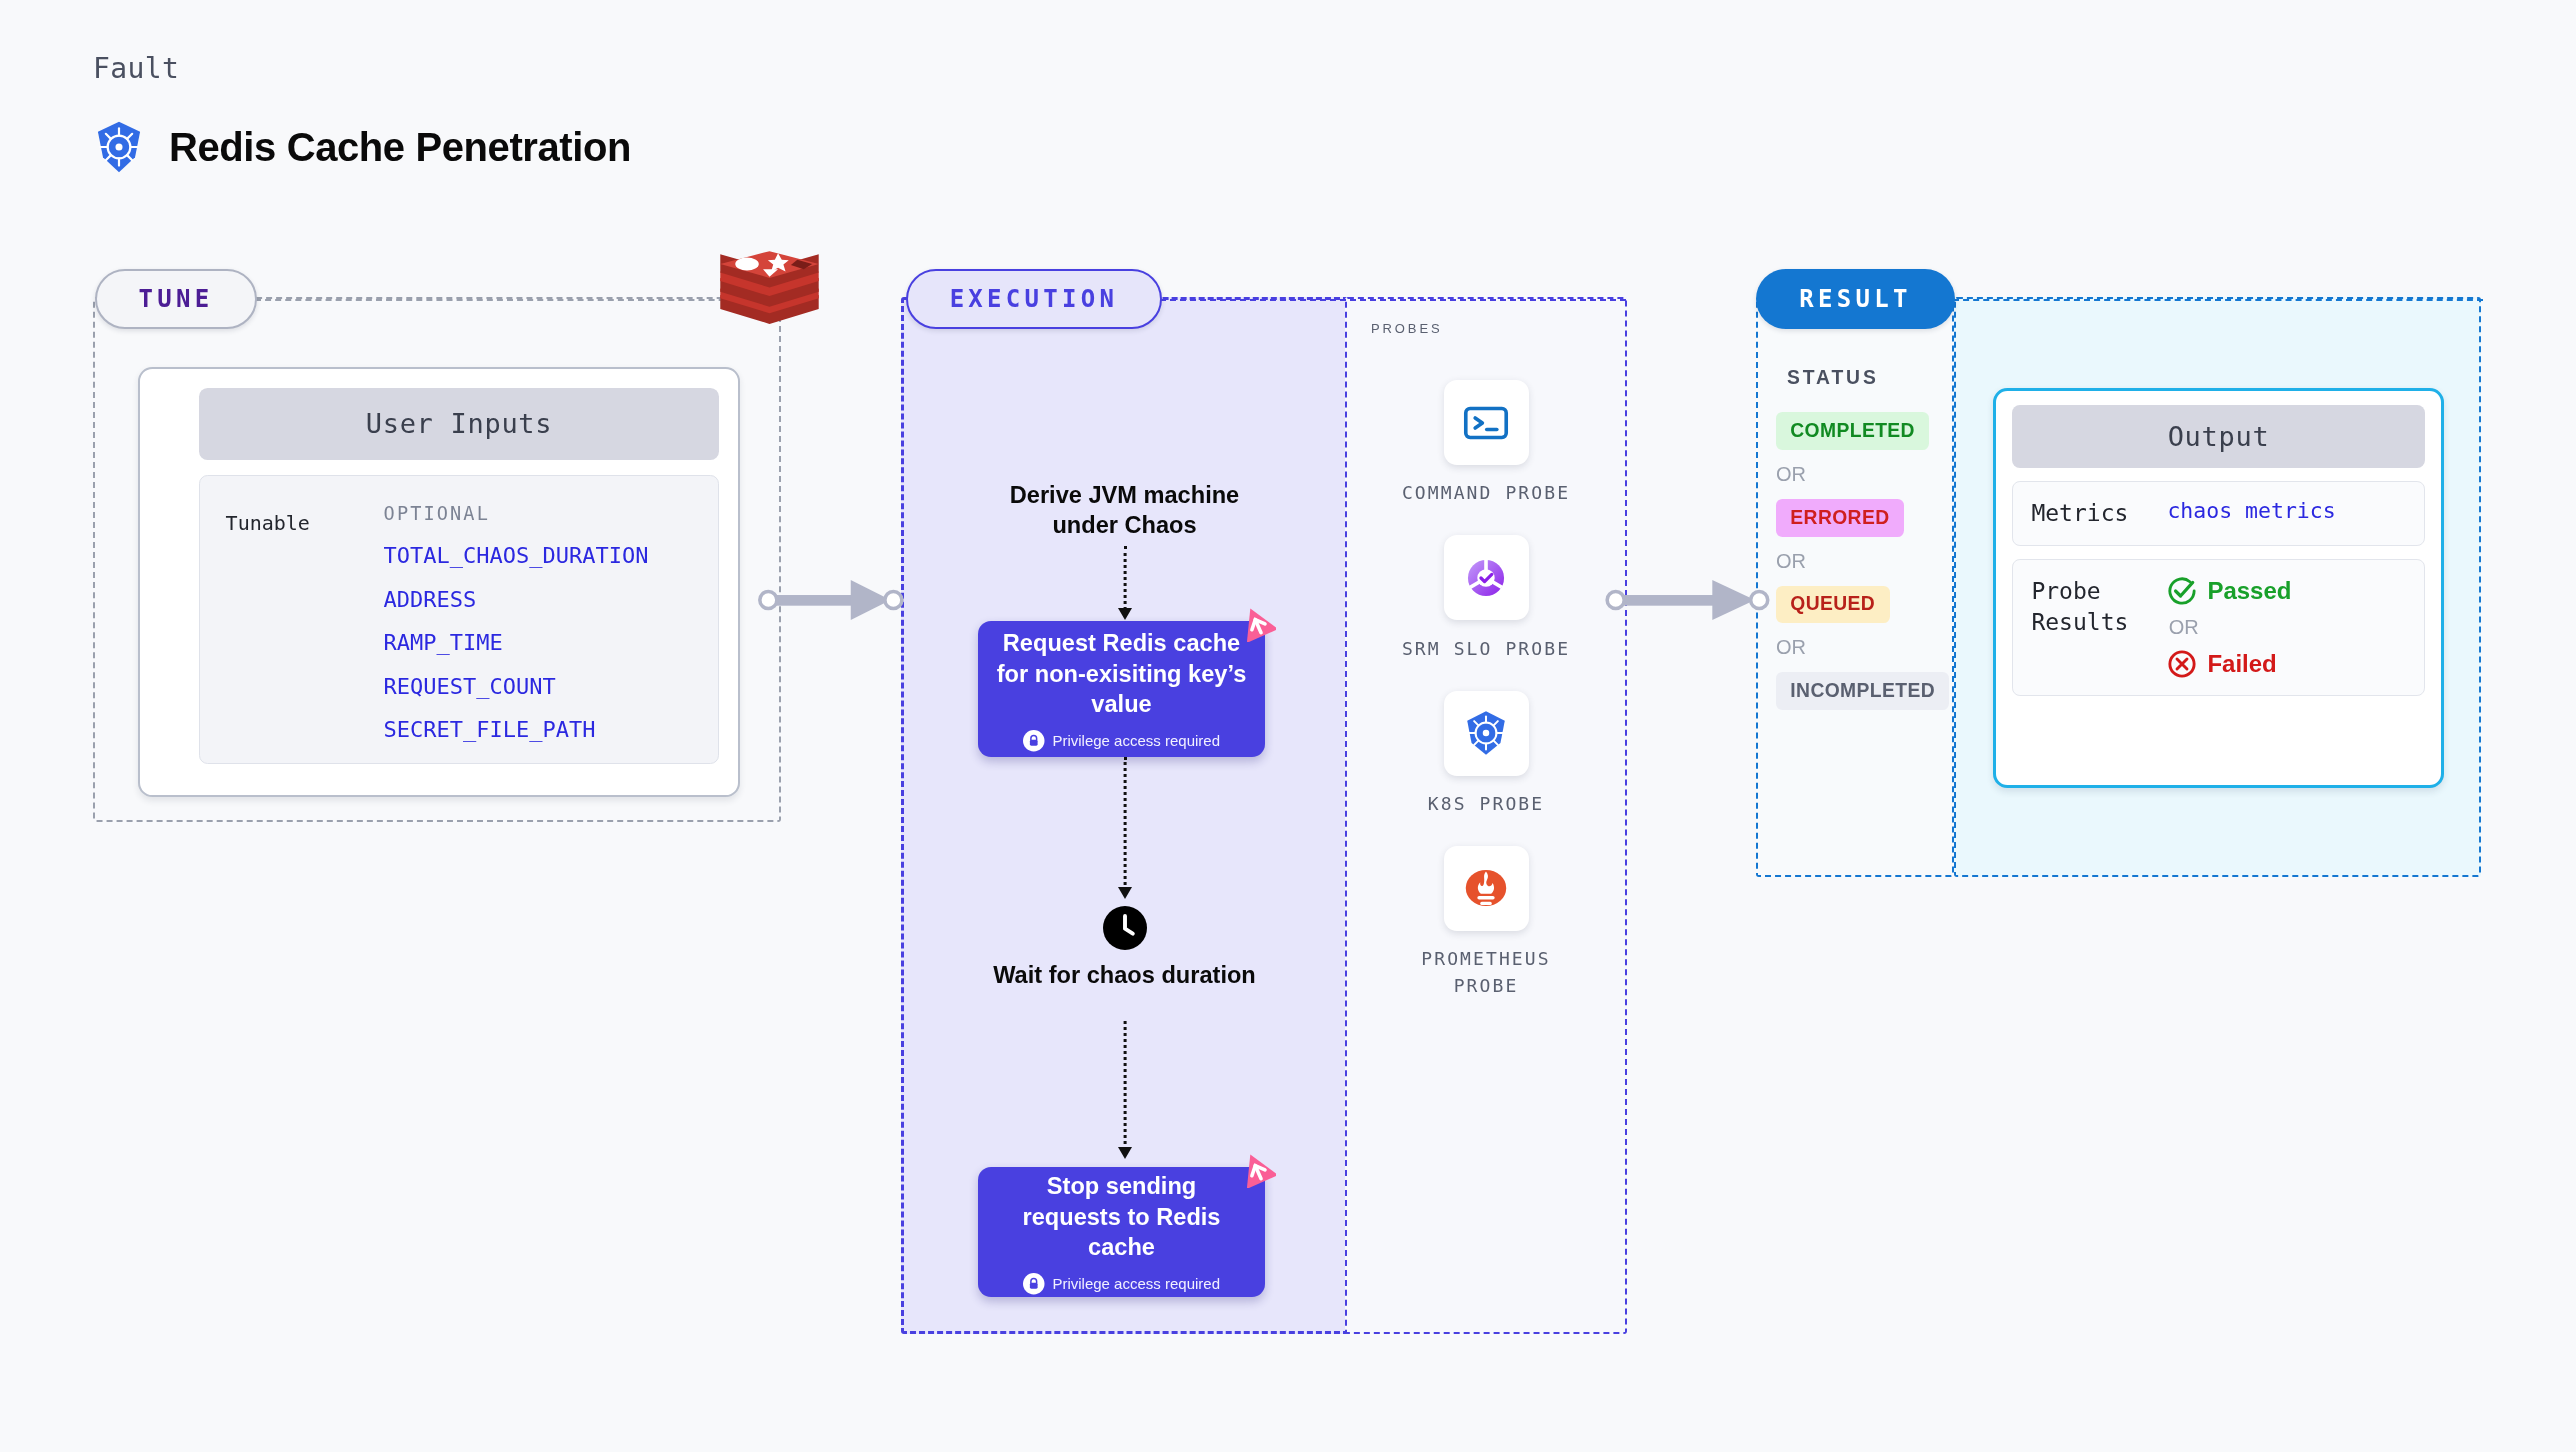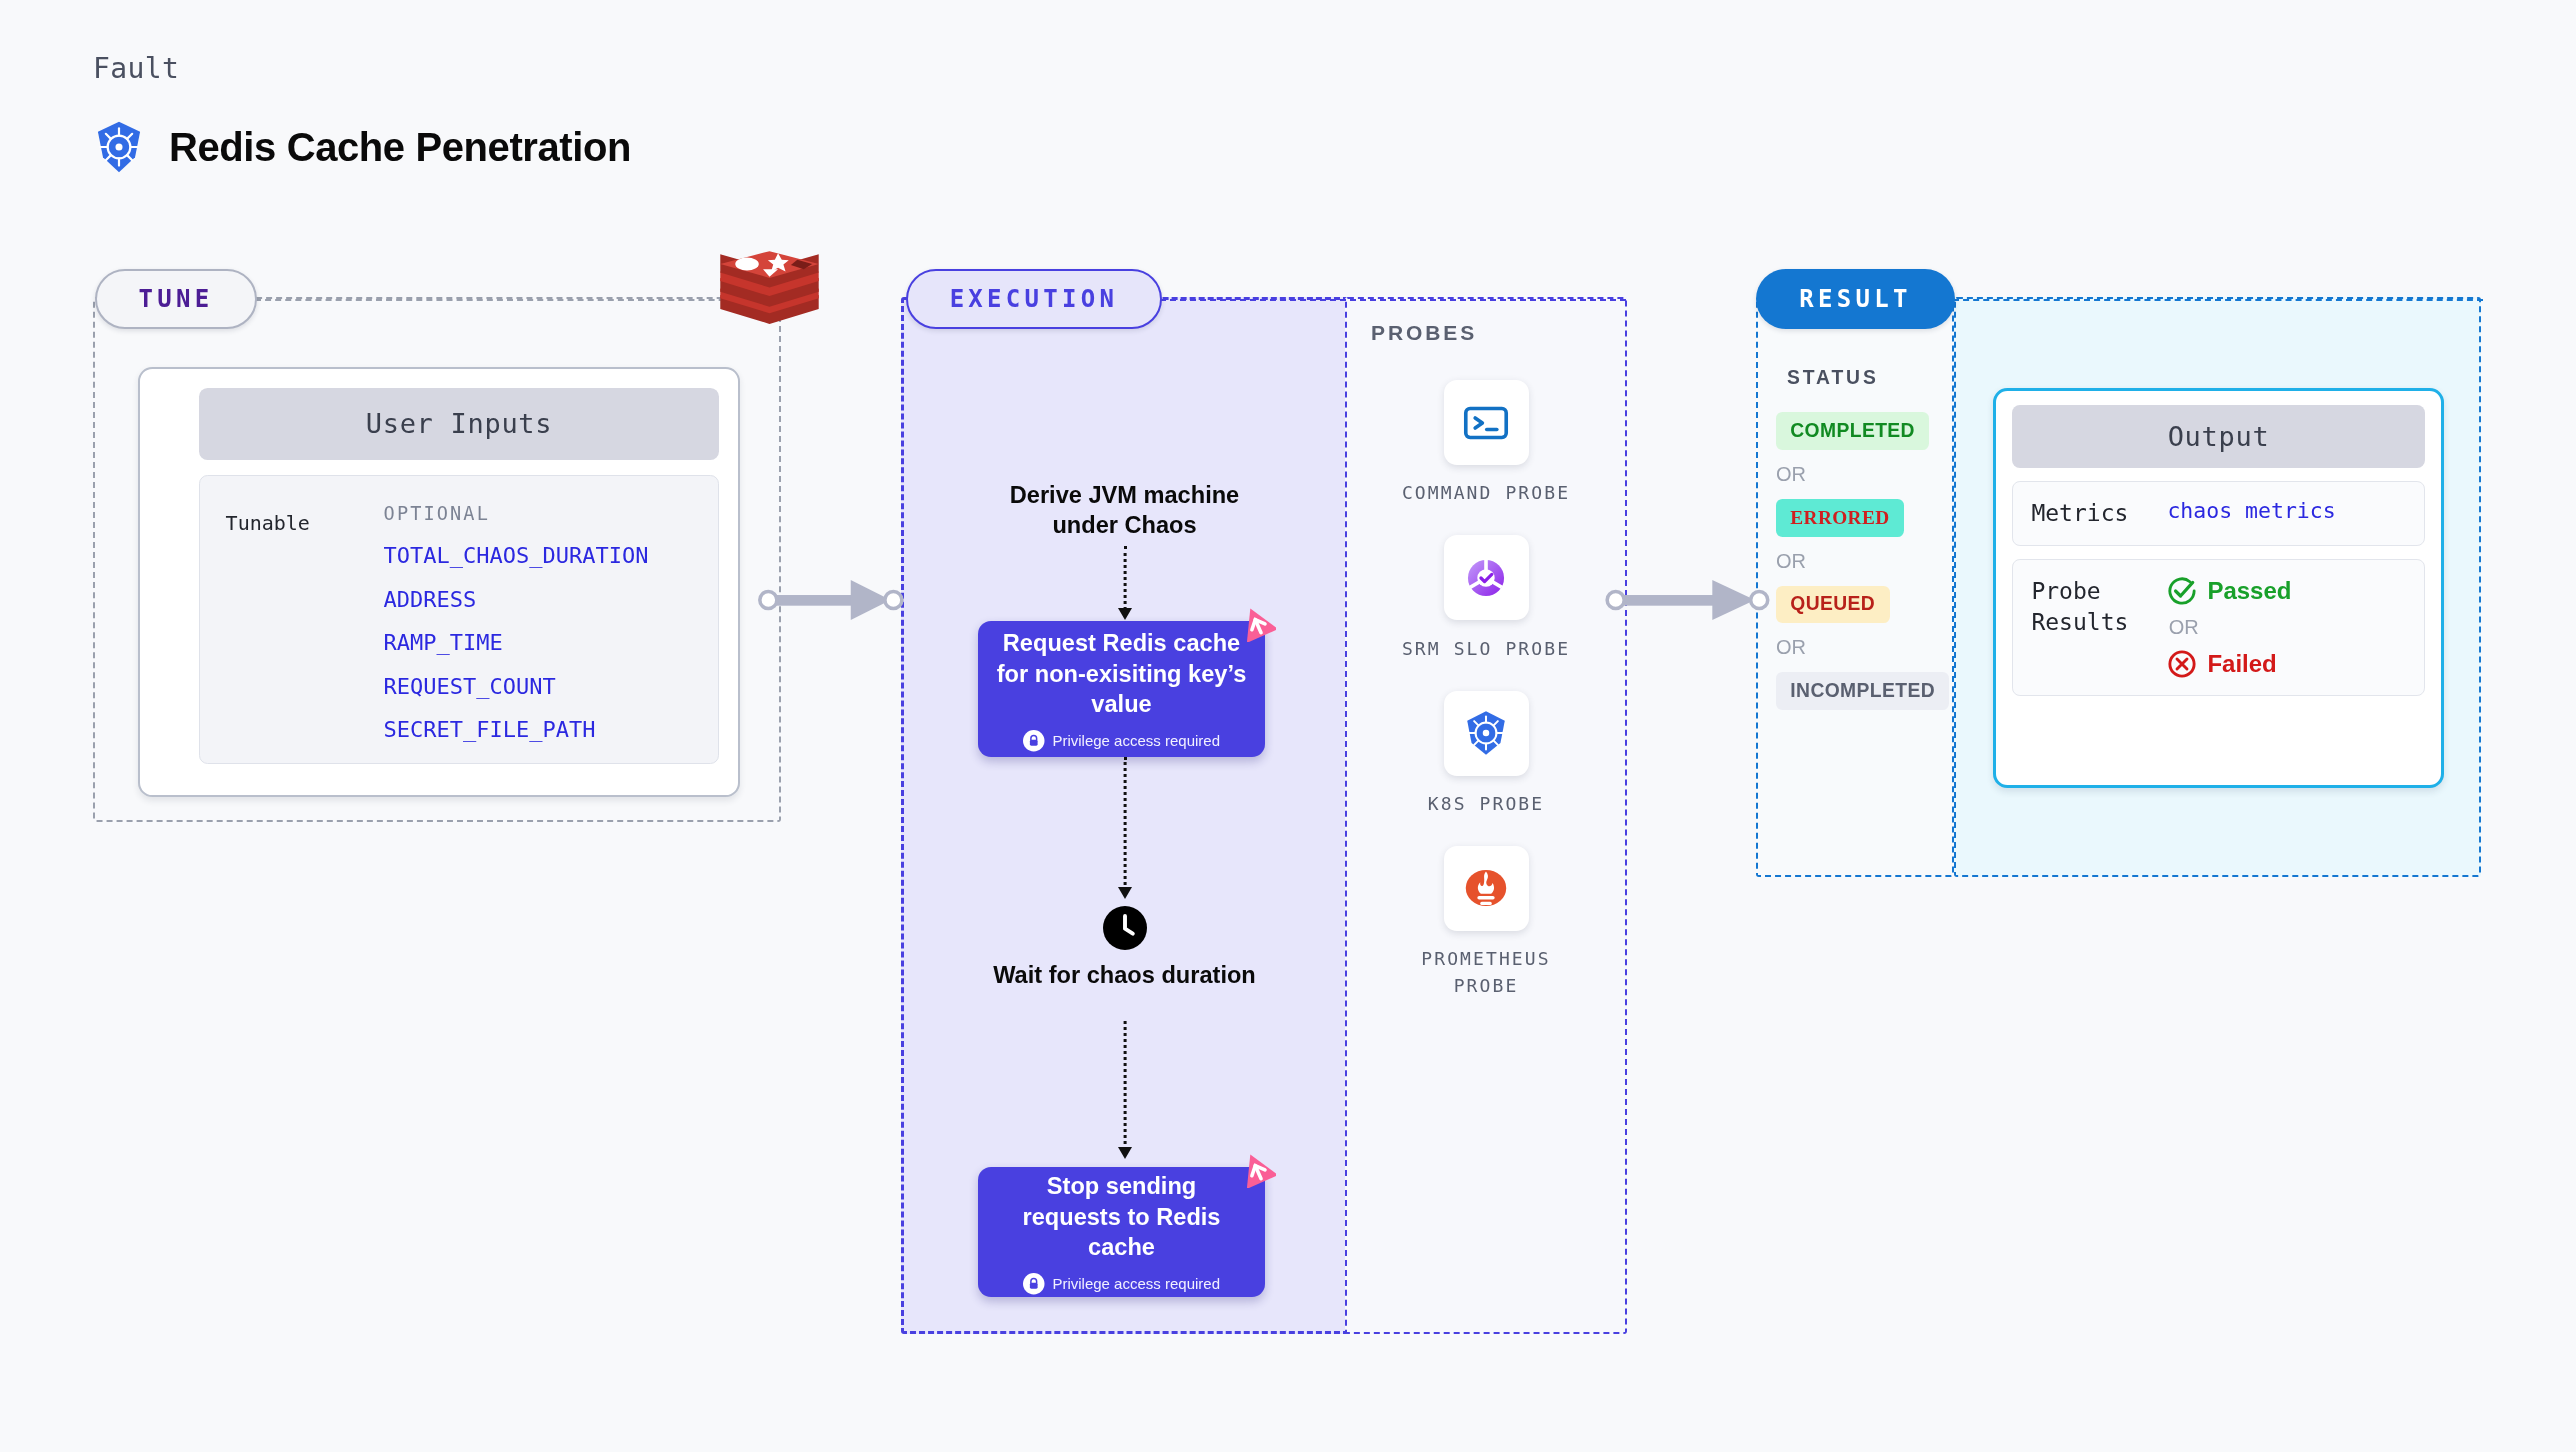--- a/index.html
+++ b/index.html
@@ -123,21 +123,21 @@
   }
   .step-title { font-size: 23.6px; font-weight: 700; color: #ffffff; text-align: center; line-height: 1.3; }
   .step-priv { display: flex; align-items: center; gap: 7.9px; margin-top: 10px; }
   .lock-icon { width: 21.5px; height: 21.5px; display: block; }
   .step-priv-text { font-size: 15px; color: #f2f1ff; }
   .litmus-badge { position: absolute; right: -11.5px; top: -15.8px; width: 40px; height: 37px; }
 
   
   .probes-label {
     position: absolute; left: 1371px; top: 321px;
-    font-size: 21px; font-weight: 700; color: #5a6070; letter-spacing: 2.9px; z-index: 6;
+    font-size: 13px; font-weight: 400; color: #5a6070; letter-spacing: 2.9px; z-index: 6;
   }
   .probe-list { position: absolute; left: 1345px; top: 380px; width: 282px; z-index: 6; }
   .probe-item { display: flex; flex-direction: column; align-items: center; margin-bottom: 29px; cursor: pointer; }
   .probe-tile {
     width: 85px; height: 85px; background: #ffffff; border-radius: 13px;
     box-shadow: 0 2.9px 7.2px rgba(40,45,70,0.13);
     display: flex; align-items: center; justify-content: center;
   }
   .probe-tile svg { width: 52px; height: 52px; display: block; }
   .probe-name {
@@ -396,21 +396,21 @@
         </svg>
       </div>
       <div class="probe-name">PROMETHEUS PROBE</div>
     </div>
   </div>
 
   <div class="status-label">STATUS</div>
   <div class="status-list">
     <div><span class="status-badge" style="background:#d9f7dd;color:#118a22;">COMPLETED</span></div>
     <div class="status-or">OR</div>
-    <div><span class="status-badge" style="background:#5eead4;color:#cf1f1f;font-family:Liberation Serif, serif;">ERRORED</span></div>
+    <div><span class="status-badge" style="background:#f0abfc;color:#cf1f1f;">ERRORED</span></div>
     <div class="status-or">OR</div>
     <div><span class="status-badge" style="background:#fdeec4;color:#b8211a;">QUEUED</span></div>
     <div class="status-or">OR</div>
     <div><span class="status-badge" style="background:#eceef4;color:#5a6070;">INCOMPLETED</span></div>
   </div>
 
   <div class="output-card">
     <div class="output-header">Output</div>
 
     <div class="output-row">

